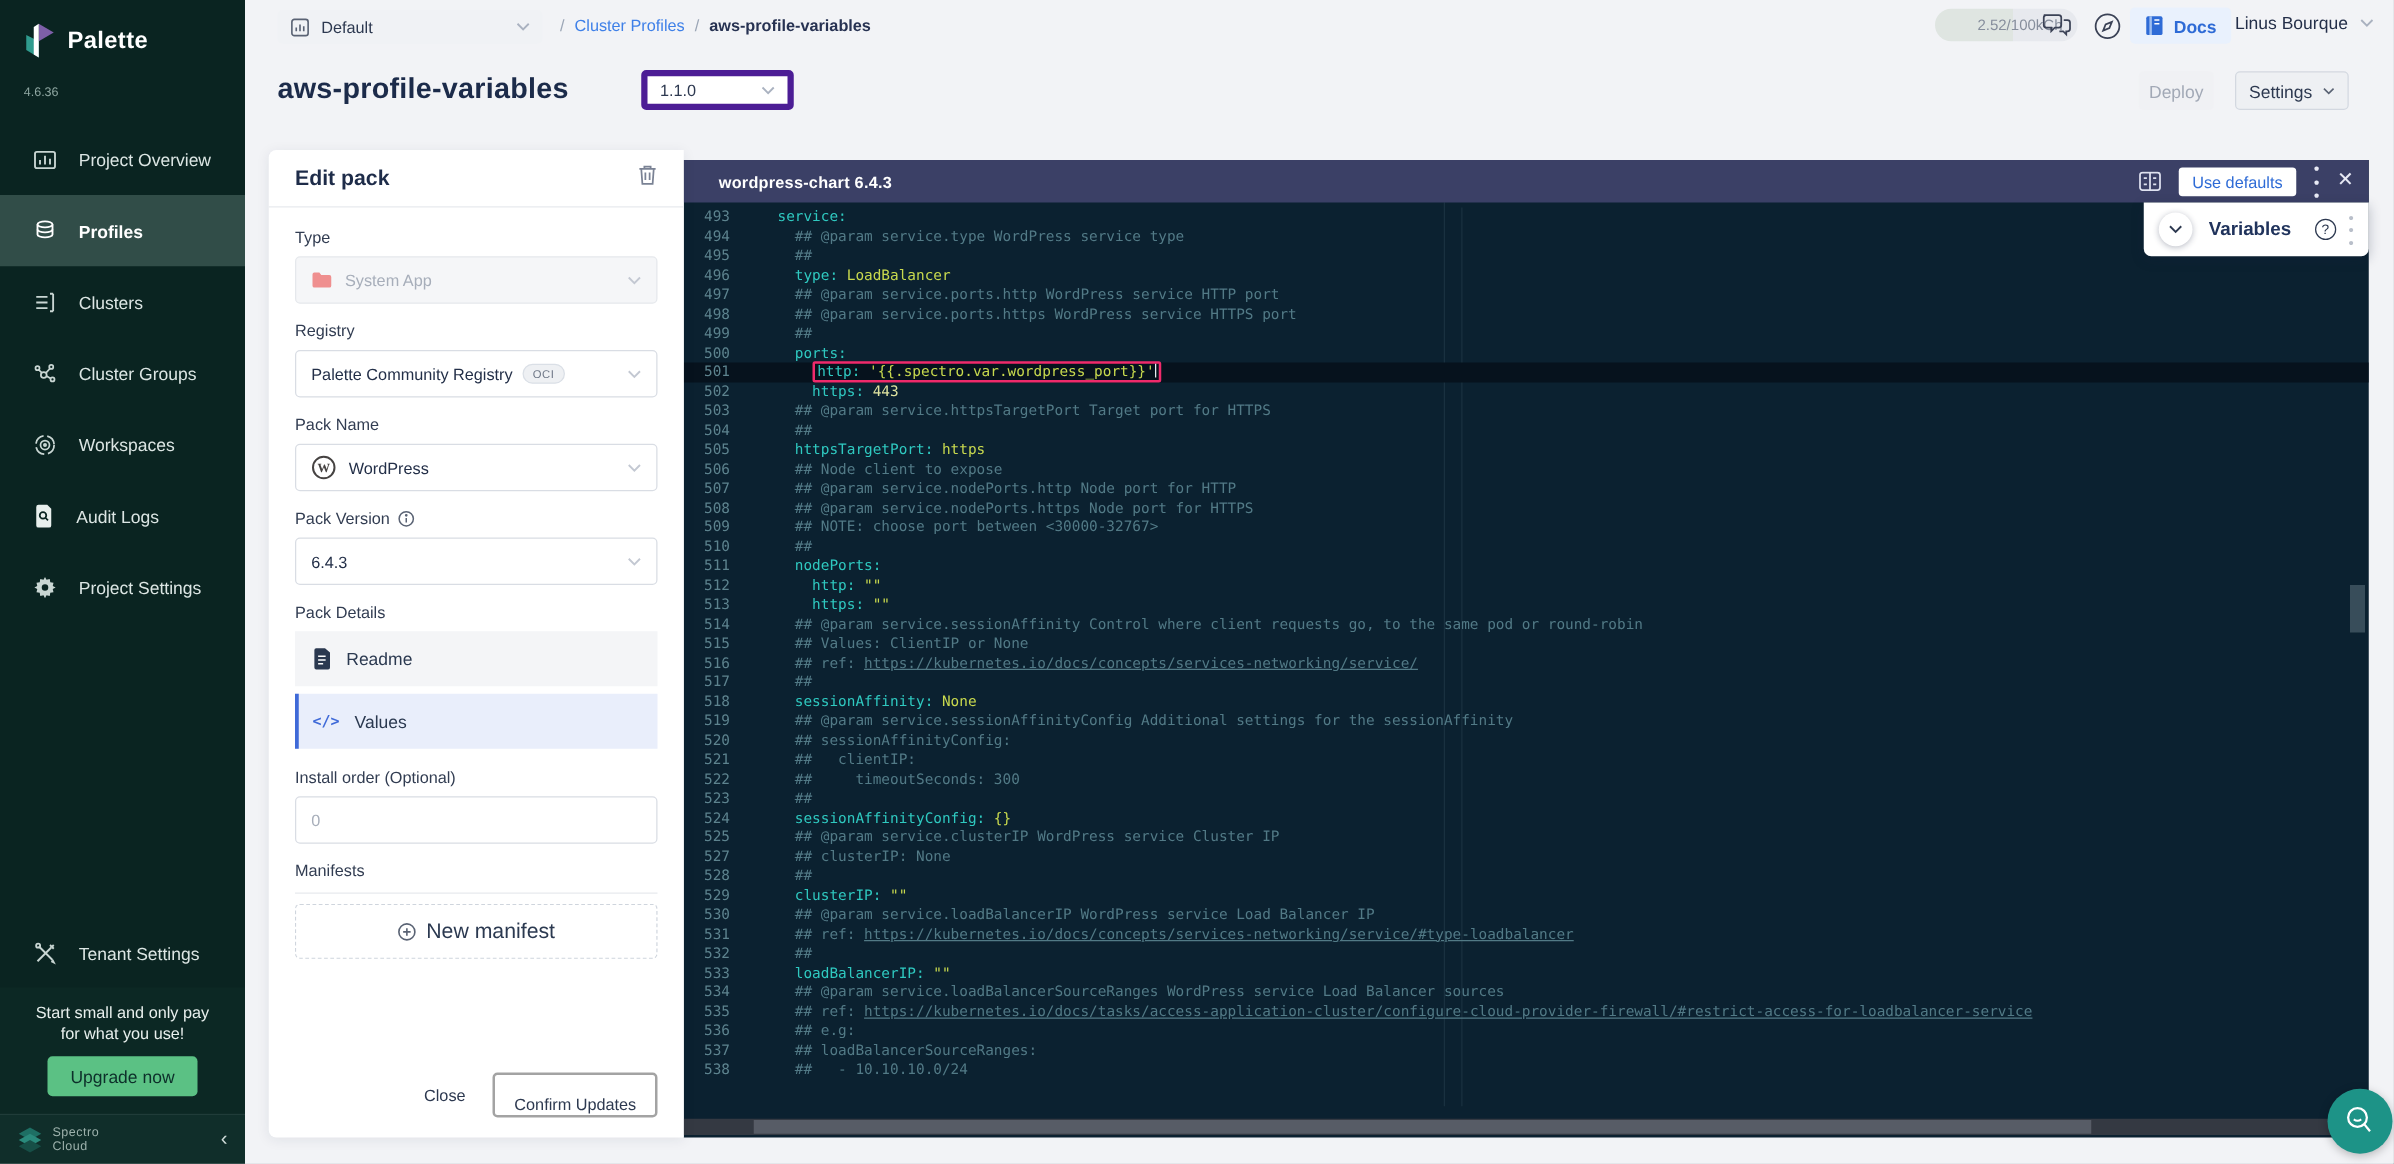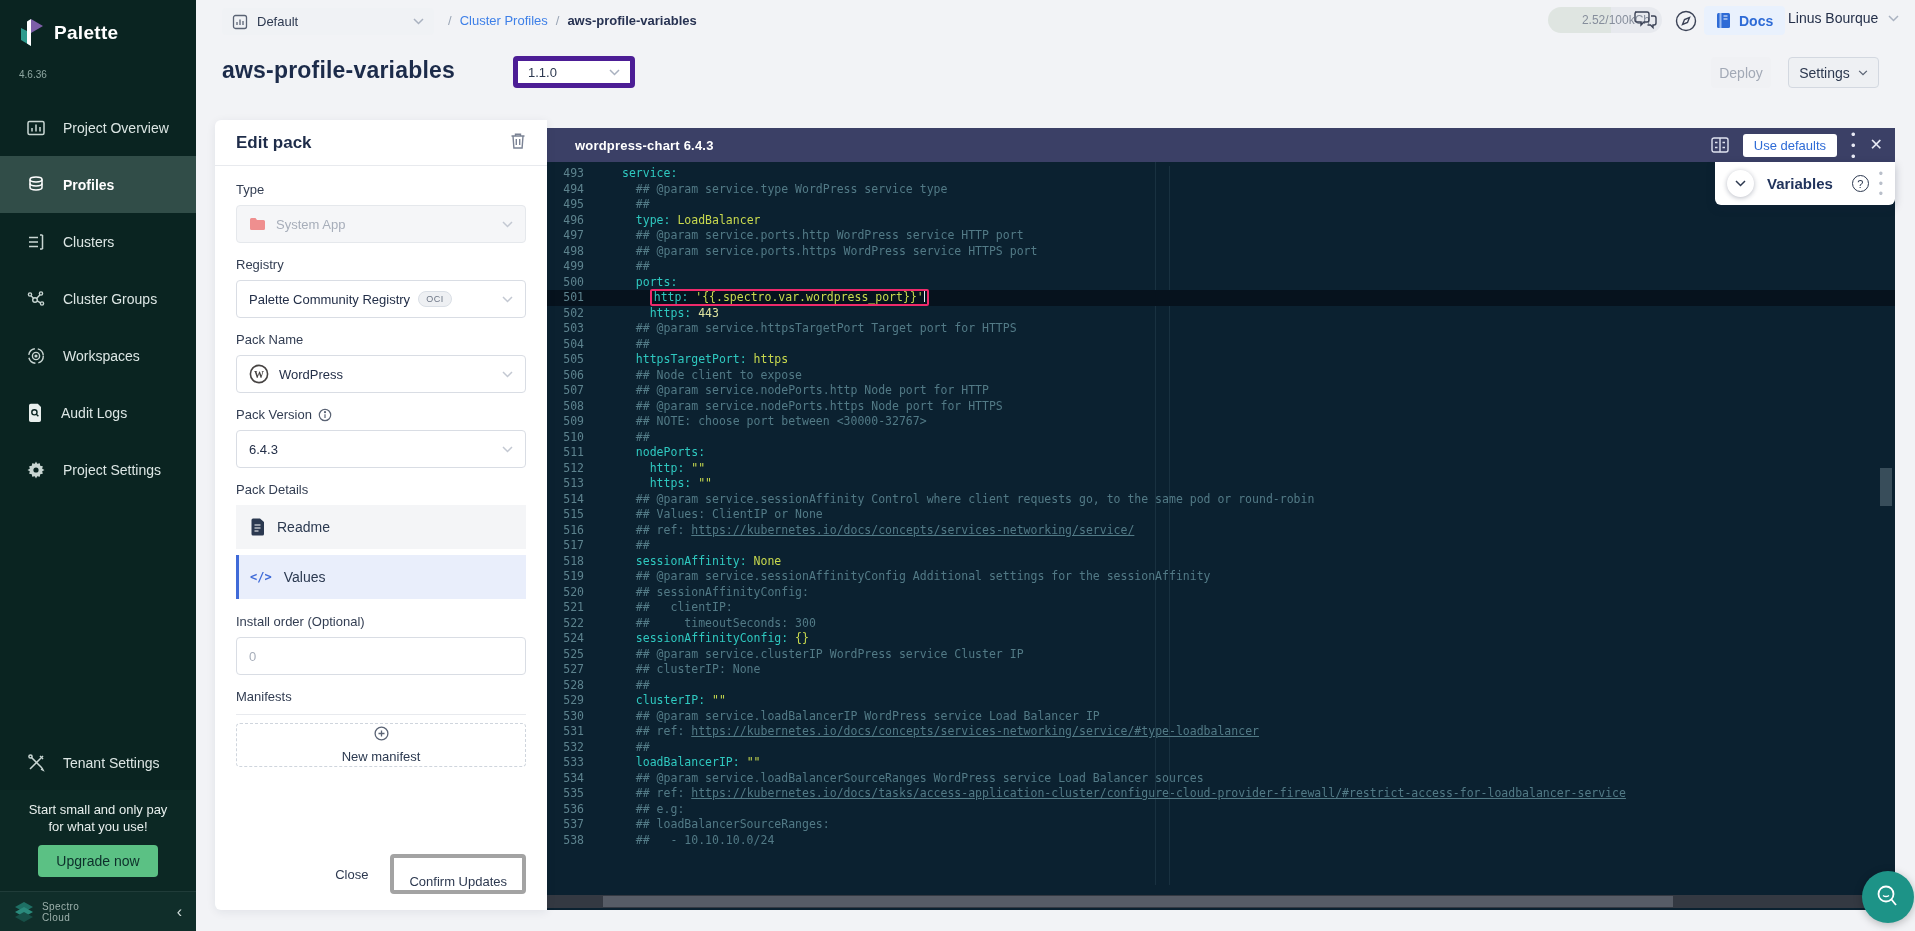--- a/index.html
+++ b/index.html
@@ -61,24 +61,24 @@
   .input .chev { margin-left:auto; }
   .input.disabled { background:#f5f6f8; border-color:#e5e8ec; color:#a7aeba; cursor:default; }
   .input .in-ic { margin-right:10px; display:flex; }
   .oci-badge { margin-left:8px; font-size:9px; color:#6d7686; background:#eef0f3; border:1px solid #dadfe6; border-radius:8px; padding:2px 7px; letter-spacing:.5px; }
   .detail-row { height:44px; display:flex; align-items:center; gap:12px; padding:0 14px; background:#f4f5f7; margin-bottom:6px; font-size:14px; color:#2b3950; cursor:pointer; }
   .detail-row.active { background:#e9eefb; border-left:3px solid #3f6ad8; padding-left:11px; }
   .code-glyph { color:#3f6ad8; font-weight:bold; font-size:12px; font-family:"DejaVu Sans Mono",monospace; }
   #install-input { width:100%; height:38px; border:1px solid #d9dde4; border-radius:4px; padding:0 12px; font-size:13px; color:#232f48; font-family:inherit; margin-bottom:14px; }
   #install-input::placeholder { color:#a7aeba; }
   #manifest-divider { border-top:1px solid #e8eaee; margin:10px 0 8px 0; }
-  #new-manifest-btn { width:100%; height:44px; border:1px dashed #cfd5dd; border-radius:4px; background:#fff; font-size:13px; color:#2b3950; display:flex; align-items:center; justify-content:center; gap:8px; cursor:pointer; font-family:inherit;flex-direction:column; }
+  #new-manifest-btn { width:100%; height:44px; border:1px dashed #cfd5dd; border-radius:4px; background:#fff; font-size:17px; color:#2b3950; display:flex; align-items:center; justify-content:center; gap:8px; cursor:pointer; font-family:inherit; }
   #ep-footer { position:absolute; right:21px; bottom:16px; display:flex; align-items:center; gap:22px; }
   #close-btn { background:none; border:none; font-size:13px; color:#2d3950; cursor:pointer; font-family:inherit; }
-  #confirm-btn { background:#fff; border:4px solid #a3a3a3; border-radius:4px; font-size:13px; color:#2d3950; height:31px; padding:16px 15px; cursor:pointer; font-family:inherit; }
+  #confirm-btn { background:#fff; border:2px solid #a3a3a3; border-radius:4px; font-size:13px; color:#2d3950; height:31px; padding:16px 15px; cursor:pointer; font-family:inherit; }
 
   
   #editor { position:absolute; left:547px; top:128px; width:1348px; height:782px; background:#0b2130; z-index:1; }
   #ed-header { position:absolute; left:0; top:0; width:100%; height:34px; background:#3b4066; display:flex; align-items:center; padding:0 12px 0 28px; }
   #ed-title { color:#ffffff; font-size:13px; font-weight:bold; letter-spacing:.2px; }
   #ed-tools { margin-left:auto; display:flex; align-items:center; gap:14px; }
   #use-defaults-btn { background:#ffffff; color:#2e6bd6; font-size:13px; border:none; border-radius:3px; height:23px; padding:0 11px; cursor:pointer; font-family:inherit; }
   .ed-kebab { color:#e8eaf5; font-size:13px; letter-spacing:0; cursor:pointer; line-height:11px; text-align:center; }
   #ed-close { color:#e8eaf5; font-size:16px; cursor:pointer; line-height:1; }
   #code { position:absolute; left:0; top:34px; width:100%; height:723px; overflow:hidden; padding-top:4px; font-family:"DejaVu Sans Mono",monospace; font-size:11.5px; }
@@ -435,20 +435,21 @@
         <div class="cl"><span class="ln">513</span><span class="lb"><span class="tk">    https:</span><span class="ts"> ""</span></span></div>
         <div class="cl"><span class="ln">514</span><span class="lb"><span class="tc">  ## @param service.sessionAffinity Control where client requests go, to the same pod or round-robin</span></span></div>
         <div class="cl"><span class="ln">515</span><span class="lb"><span class="tc">  ## Values: ClientIP or None</span></span></div>
         <div class="cl"><span class="ln">516</span><span class="lb"><span class="tc">  ## ref: </span><span class="tu">https://kubernetes.io/docs/concepts/services-networking/service/</span></span></div>
         <div class="cl"><span class="ln">517</span><span class="lb"><span class="tc">  ##</span></span></div>
         <div class="cl"><span class="ln">518</span><span class="lb"><span class="tk">  sessionAffinity:</span><span class="ts"> None</span></span></div>
         <div class="cl"><span class="ln">519</span><span class="lb"><span class="tc">  ## @param service.sessionAffinityConfig Additional settings for the sessionAffinity</span></span></div>
         <div class="cl"><span class="ln">520</span><span class="lb"><span class="tc">  ## sessionAffinityConfig:</span></span></div>
         <div class="cl"><span class="ln">521</span><span class="lb"><span class="tc">  ##   clientIP:</span></span></div>
         <div class="cl"><span class="ln">522</span><span class="lb"><span class="tc">  ##     timeoutSeconds: 300</span></span></div>
+        <div class="cl"><span class="ln">523</span><span class="lb"><span class="tc">  ##</span></span></div>
         <div class="cl"><span class="ln">524</span><span class="lb"><span class="tk">  sessionAffinityConfig:</span><span class="ts"> {}</span></span></div>
         <div class="cl"><span class="ln">525</span><span class="lb"><span class="tc">  ## @param service.clusterIP WordPress service Cluster IP</span></span></div>
         <div class="cl"><span class="ln">527</span><span class="lb"><span class="tc">  ## clusterIP: None</span></span></div>
         <div class="cl"><span class="ln">528</span><span class="lb"><span class="tc">  ##</span></span></div>
         <div class="cl"><span class="ln">529</span><span class="lb"><span class="tk">  clusterIP:</span><span class="ts"> ""</span></span></div>
         <div class="cl"><span class="ln">530</span><span class="lb"><span class="tc">  ## @param service.loadBalancerIP WordPress service Load Balancer IP</span></span></div>
         <div class="cl"><span class="ln">531</span><span class="lb"><span class="tc">  ## ref: </span><span class="tu">https://kubernetes.io/docs/concepts/services-networking/service/#type-loadbalancer</span></span></div>
         <div class="cl"><span class="ln">532</span><span class="lb"><span class="tc">  ##</span></span></div>
         <div class="cl"><span class="ln">533</span><span class="lb"><span class="tk">  loadBalancerIP:</span><span class="ts"> ""</span></span></div>
         <div class="cl"><span class="ln">534</span><span class="lb"><span class="tc">  ## @param service.loadBalancerSourceRanges WordPress service Load Balancer sources</span></span></div>

